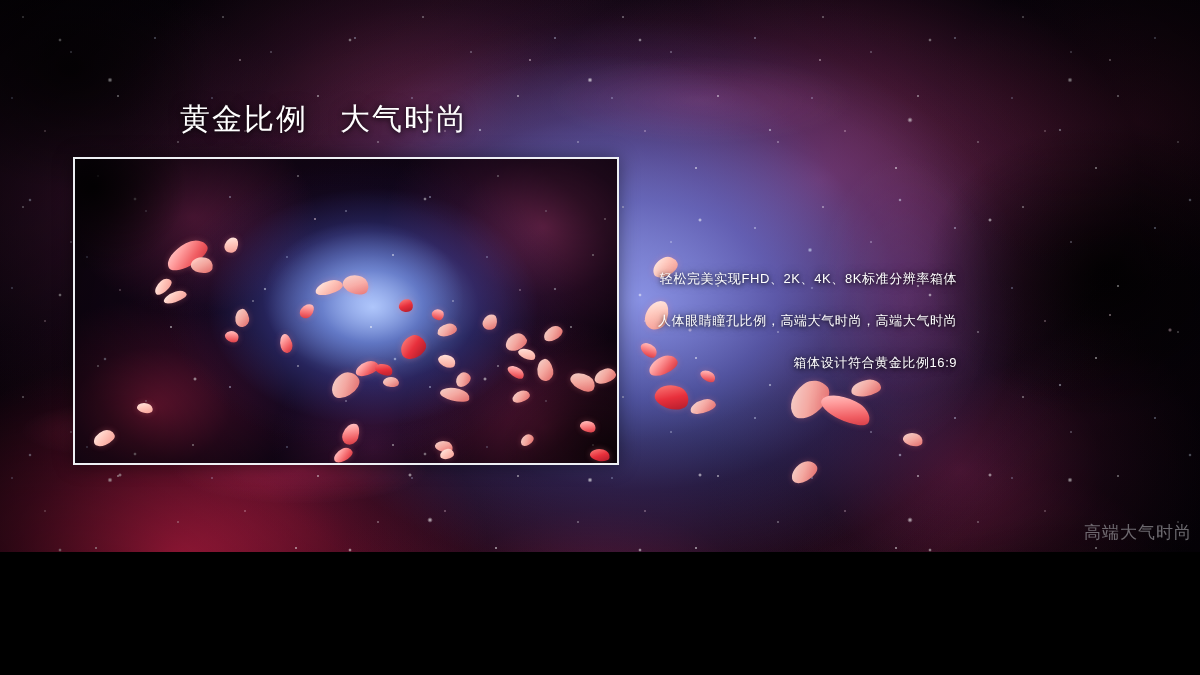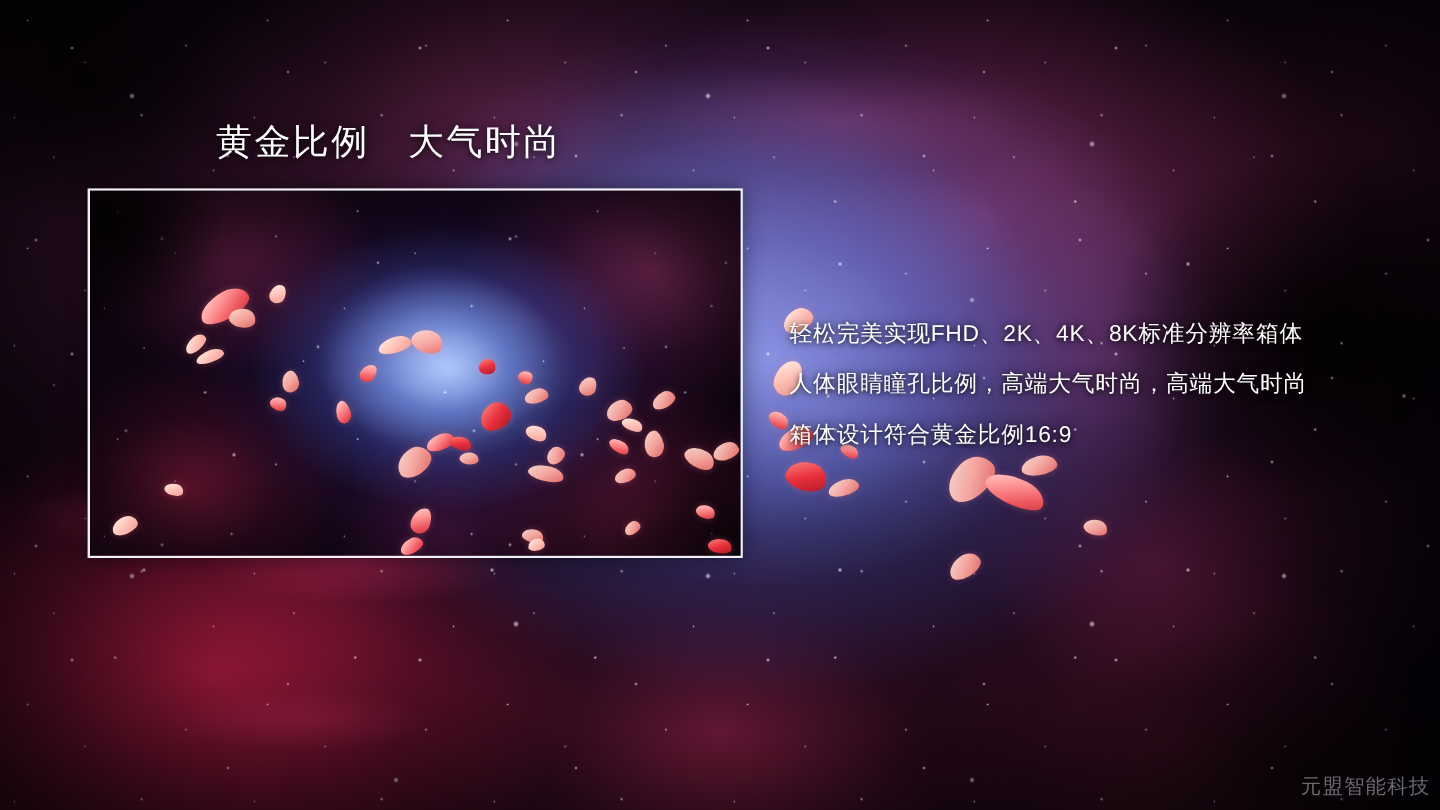--- a/index.html
+++ b/index.html
@@ -3,21 +3,21 @@
 <meta charset="utf-8">
 <title>Slide</title>
 <style>
   html,body{margin:0;padding:0;background:#000;}
   body{
     font-family:"Liberation Sans","DejaVu Sans",sans-serif;
     -webkit-font-smoothing:antialiased;
   }
   #slide{
     position:relative;
-    width:1200px;height:675px;
+    width:1200px;height:552px;
     overflow:hidden;
     background:#0a0409;
   }
 
   
   .bg-layer{position:absolute;inset:0;pointer-events:none;}
 
   .neb-base{
     background:
       radial-gradient(ellipse 520px 380px at 640px 300px, rgba(140,150,235,.92) 0%, rgba(96,104,200,.72) 26%, rgba(60,60,140,.42) 50%, rgba(25,20,60,.12) 74%, rgba(0,0,0,0) 88%),
@@ -133,24 +133,25 @@
   
   #headline{
     position:absolute;left:180px;top:101px;
     font-size:30px;line-height:1.2;
     color:#ffffff;letter-spacing:2px;
     text-shadow:0 1px 5px rgba(0,0,0,.75),0 0 14px rgba(0,0,0,.5);
     white-space:pre;
   }
   #body-text{
     position:absolute;left:658px;top:258px;
-    color:#ffffff;font-size:19px;line-height:42px;
+    color:#ffffff;font-size:13px;line-height:42px;
     letter-spacing:.6px;
     text-shadow:0 1px 4px rgba(0,0,0,.80),0 0 10px rgba(0,0,0,.55);
     white-space:nowrap;
+    text-align:right;
   }
   #body-text .line{display:block;}
   #watermark{
     position:absolute;right:8px;bottom:8px;
     color:rgba(168,168,172,.62);
     font-size:17px;letter-spacing:1px;
   }
 </style>
 </head>
 <body>
@@ -228,15 +229,15 @@
   </div>
 
   <div id="headline">黄金比例　大气时尚</div>
 
   <div id="body-text">
     <span class="line">轻松完美实现FHD、2K、4K、8K标准分辨率箱体</span>
     <span class="line">人体眼睛瞳孔比例，高端大气时尚，高端大气时尚</span>
     <span class="line">箱体设计符合黄金比例16:9</span>
   </div>
 
-  <div id="watermark">元盟智能科技</div>
+  <div id="watermark">高端大气时尚</div>
 
 </div>
 
 </body></html>

